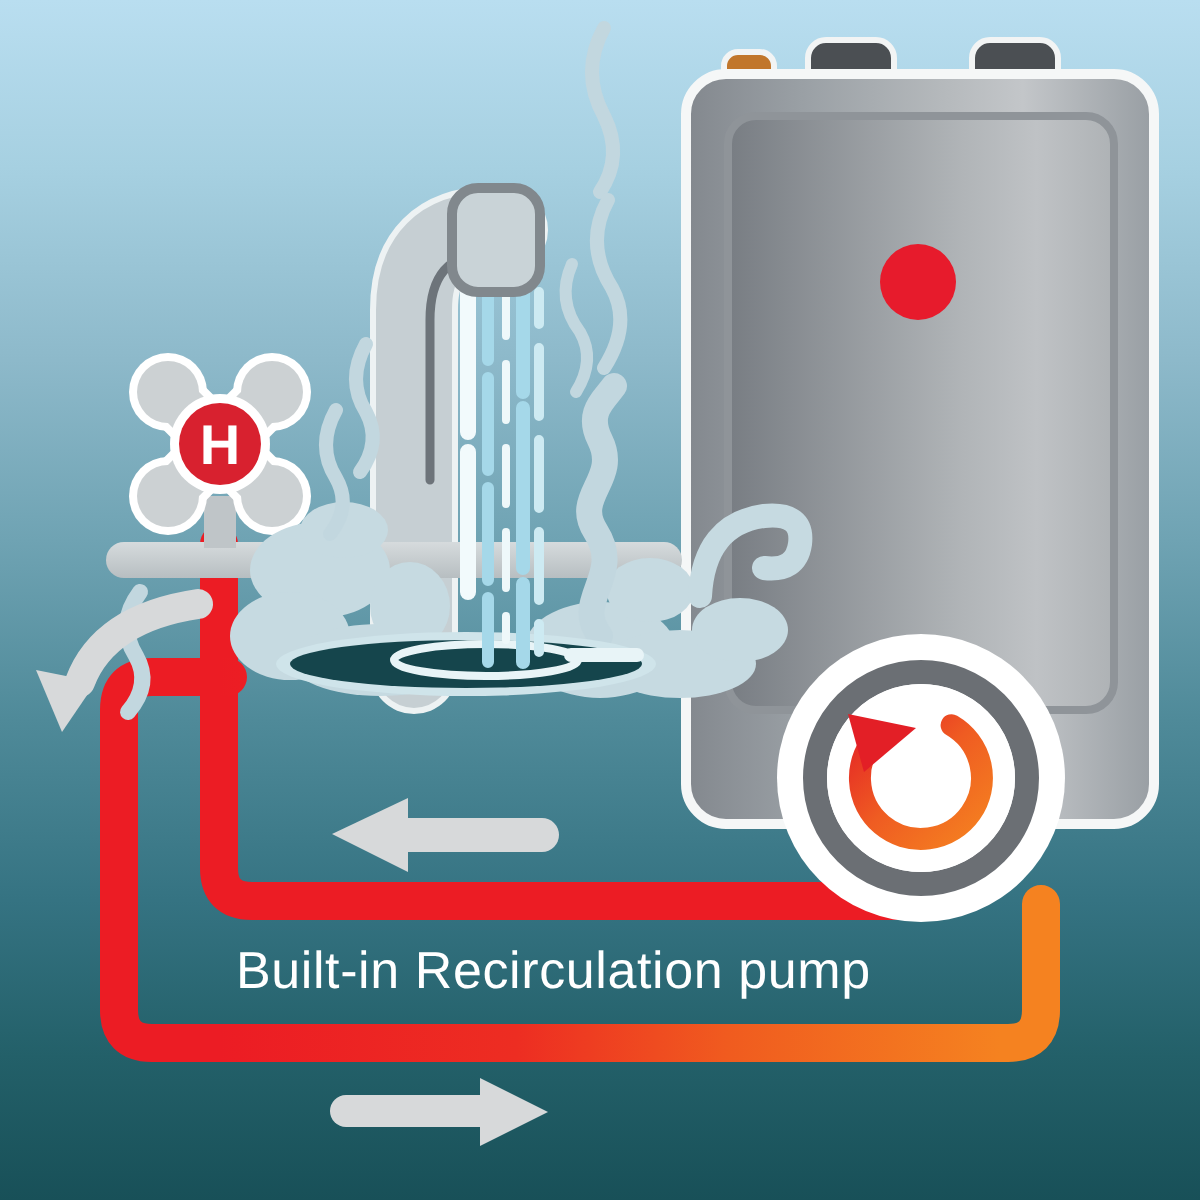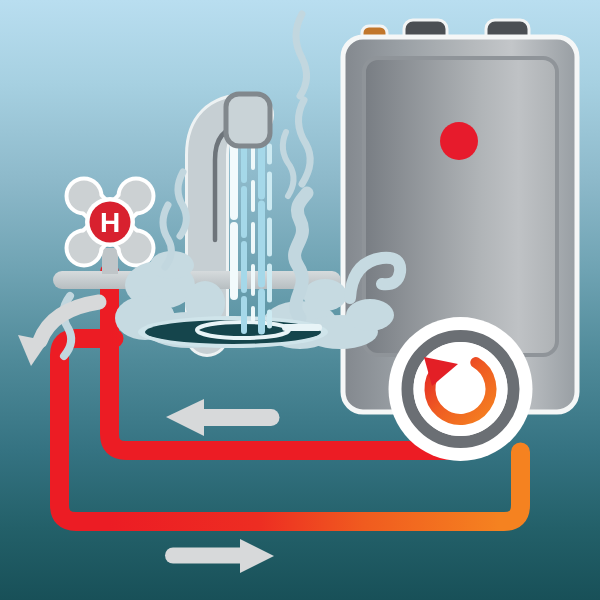--- a/index.html
+++ b/index.html
@@ -169,13 +169,14 @@
       <path d="M 271 417.5 L 203 417.5" fill="none" stroke="#d7d9da" stroke-width="17" stroke-linecap="round"></path>
       <polygon points="166,417 204,399 204,436"></polygon>
     </g>
     <g>
       <path d="M 173 555.5 L 241 555.5" fill="none" stroke="#d7d9da" stroke-width="16" stroke-linecap="round"></path>
       <polygon points="274,556 240,539 240,573"></polygon>
     </g>
   </g>
 </svg>
 
+<div class="caption">Built-in Recirculation pump</div>
 </div>
 
 </body></html>

